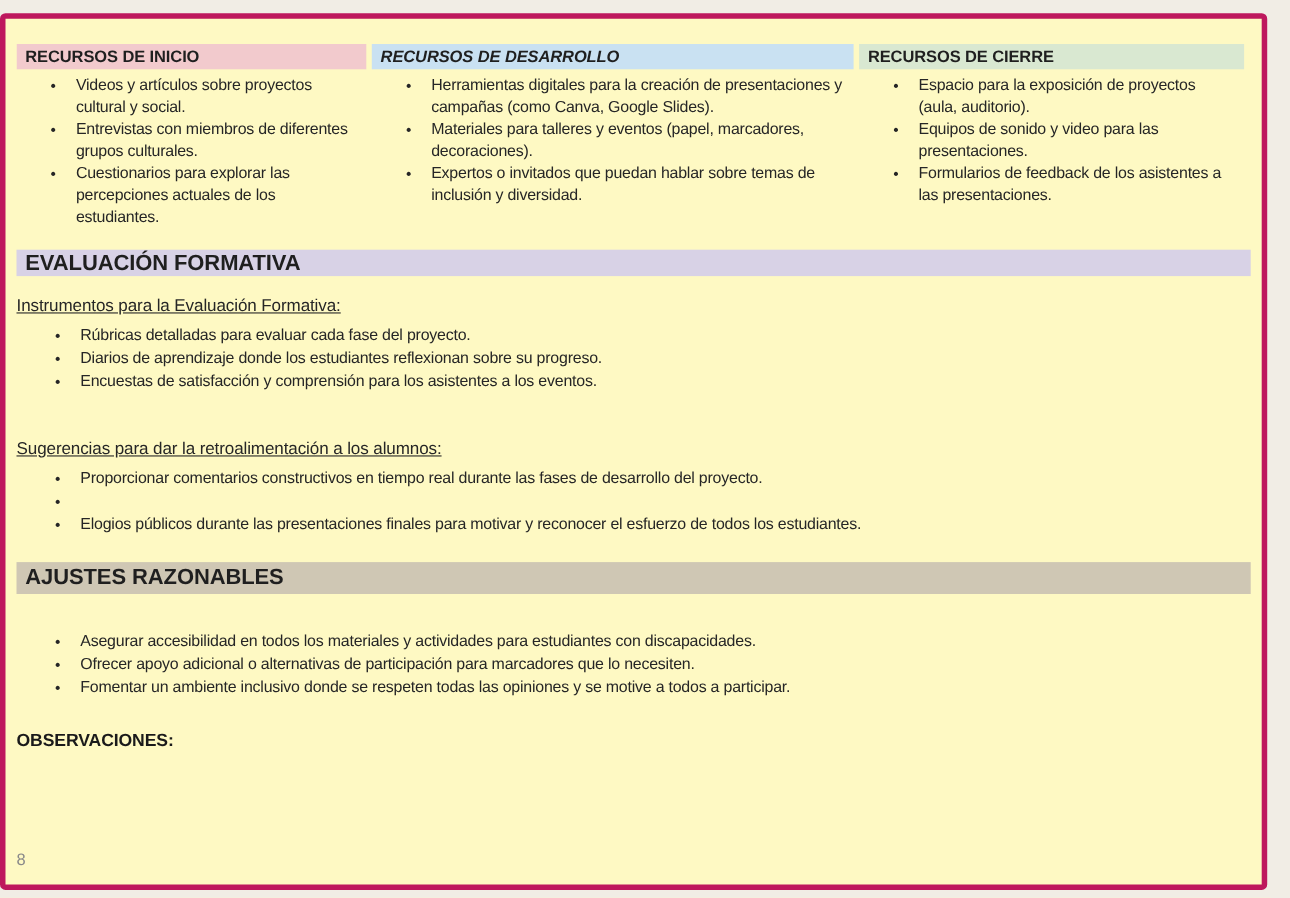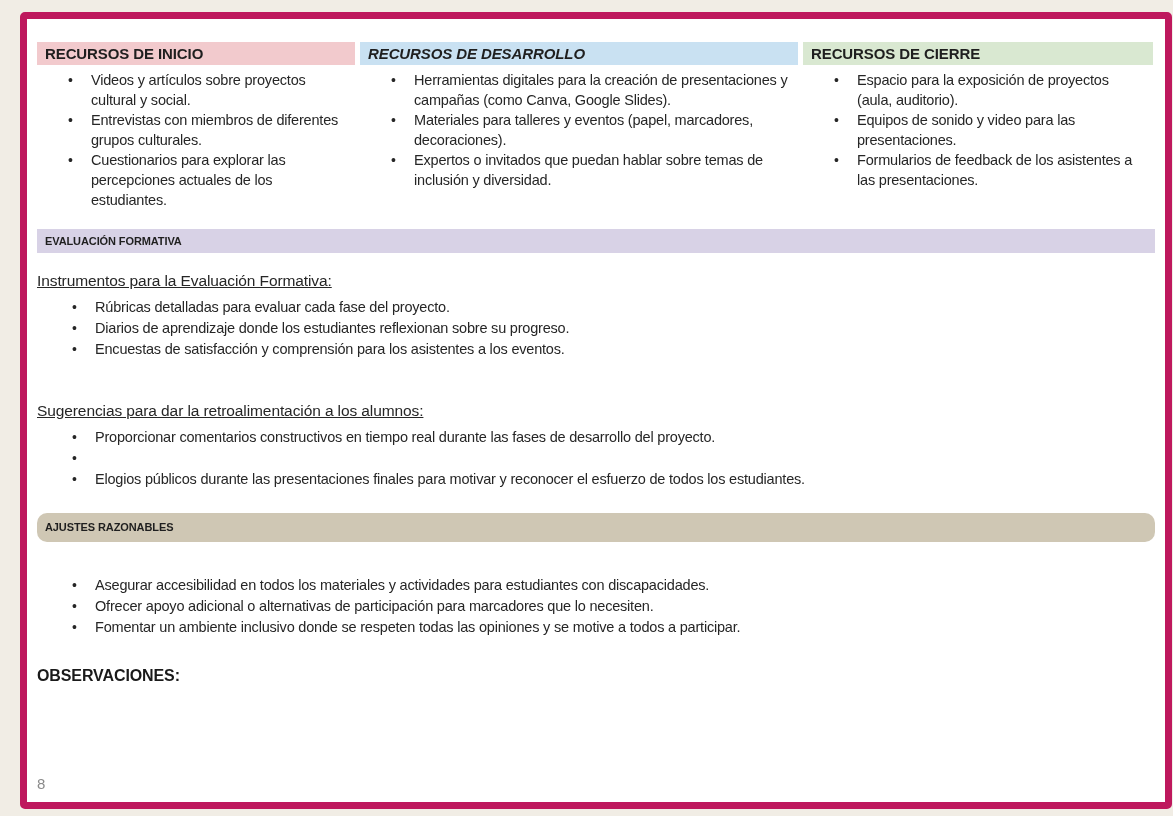--- a/index.html
+++ b/index.html
@@ -5,24 +5,24 @@
   * { margin: 0; padding: 0; box-sizing: border-box; }
   html, body {
     width: 1173px; height: 816px;
     overflow: hidden;
     font-family: "Liberation Sans", sans-serif;
     background: #f1ede5;
   }
   .canvas { position: relative; width: 1173px; height: 816px; }
   .page {
     position: absolute;
-    left: 20px; top: 12px;
+    left: 0; top: 12px;
     width: 1152px; height: 797px;
-    background: #ffffff;
-    border: 7px solid #be185d;
+    background: #fef9c3;
+    border: 5px solid #be185d;
     border-radius: 5px;
   }
   .content {
     position: relative;
     padding: 0 10px;
     color: #262626;
     letter-spacing: -0.1px;
   }
 
   
@@ -52,29 +52,29 @@
     padding-left: 31px;
     padding-right: 6px;
     font-size: 14.5px;
     line-height: 20px;
     letter-spacing: -0.2px;
   }
   .blt { flex: 0 0 23px; font-size: 14px; }
 
   
   .band {
-    font-size: 11px;
+    font-size: 20px;
     font-weight: bold;
     color: #1f1f1f;
     padding-left: 8px;
     overflow: hidden;
     white-space: nowrap;
   }
   .band-evaluacion { height: 24px; line-height: 24px; }
-  .band-ajustes    { height: 29px; line-height: 29px; margin-top: 24px; border-radius: 10px; }
+  .band-ajustes    { height: 29px; line-height: 29px; margin-top: 24px; }
 
   
   .subheading {
     font-size: 15.5px;
     line-height: 20px;
   }
   .subheading span { text-decoration: underline; }
   .sub-0 .subheading { margin-top: 18px; }
   .sub-1 .subheading { margin-top: 42px; }
   ul.fw { list-style: none; margin-top: 6px; }

